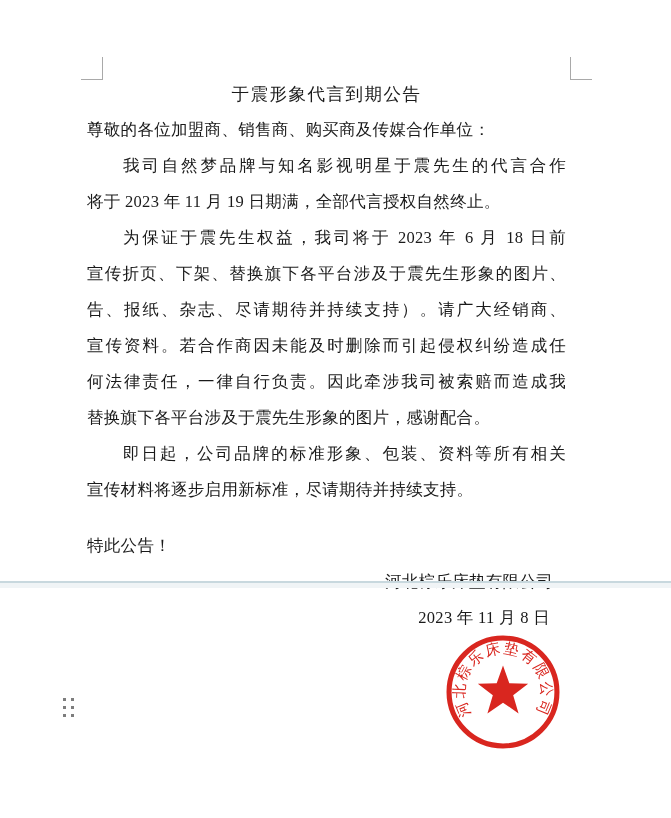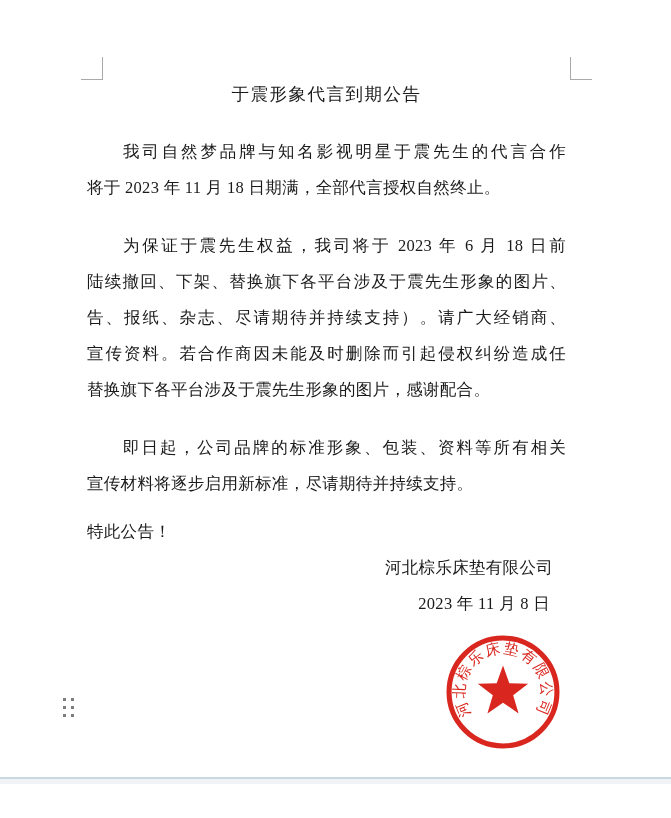--- a/index.html
+++ b/index.html
@@ -7,21 +7,21 @@
     padding: 0;
     background: #ffffff;
     width: 671px;
     height: 818px;
     overflow: hidden;
     font-family: "Liberation Serif", "DejaVu Serif", serif;
   }
   .page {
     position: relative;
     width: 671px;
-    height: 784px;
+    height: 588px;
     background: #ffffff;
     color: var(--text-color, #1a1a1a);
   }
   
   .crop-mark {
     position: absolute;
     width: 21px;
     height: 22px;
     pointer-events: none;
   }
@@ -52,22 +52,22 @@
     height: 36px;
   }
   .line { height: 36px; white-space: nowrap; }
   .line.wrap { white-space: normal; overflow: hidden; }
   .fill {
     text-align: justify;
     text-align-last: justify;
     white-space: normal;
   }
   .indent { text-indent: 36px; }
-  .para-first { margin-top: 22px; }
-  .closing { margin-top: 12px; }
+  .para-first { margin-top: 0; }
+  .closing { margin-top: 20px; }
   .sig { text-align: right; }
   .sig.company { padding-right: 13px; }
   .sig.date { padding-right: 16px; }
   
   .anchor-handle {
     position: absolute;
     left: 63px; top: 698px;
     width: 12px; height: 19px;
     display: grid;
     grid-template-columns: 3px 3px;
@@ -110,27 +110,29 @@
 </head>
 <body>
 
 <div class="page">
 
   <div class="crop-mark tl"></div>
   <div class="crop-mark tr"></div>
 
   <div class="content">
     <div class="title">于震形象代言到期公告</div>
+    <div class="line wrap">尊敬的各位加盟商、销售商、购买商及传媒合作单位：</div>
     <div id="paragraphs">
         <div class="line fill indent para-first">我司自然梦品牌与知名影视明星于震先生的代言合作</div>
-        <div class="line wrap">将于 2023 年 11 月 18 日期满，全部代言授权自然终止。</div>
+        <div class="line wrap">将于 2023 年 11 月 19 日期满，全部代言授权自然终止。</div>
         <div class="line fill indent para-first">为保证于震先生权益，我司将于 2023 年 6 月 18 日前</div>
-        <div class="line fill">陆续撤回、下架、替换旗下各平台涉及于震先生形象的图片、</div>
+        <div class="line fill">宣传折页、下架、替换旗下各平台涉及于震先生形象的图片、</div>
         <div class="line fill">告、报纸、杂志、尽请期待并持续支持）。请广大经销商、</div>
         <div class="line fill">宣传资料。若合作商因未能及时删除而引起侵权纠纷造成任</div>
+        <div class="line fill">何法律责任，一律自行负责。因此牵涉我司被索赔而造成我</div>
         <div class="line wrap">替换旗下各平台涉及于震先生形象的图片，感谢配合。</div>
         <div class="line fill indent para-first">即日起，公司品牌的标准形象、包装、资料等所有相关</div>
         <div class="line wrap">宣传材料将逐步启用新标准，尽请期待并持续支持。</div>
       </div>
     <div class="line closing">特此公告！</div>
     <div class="line sig company">河北棕乐床垫有限公司</div>
     <div class="line sig date">2023 年 11 月 8 日</div>
   </div>
 
   <div class="anchor-handle">

